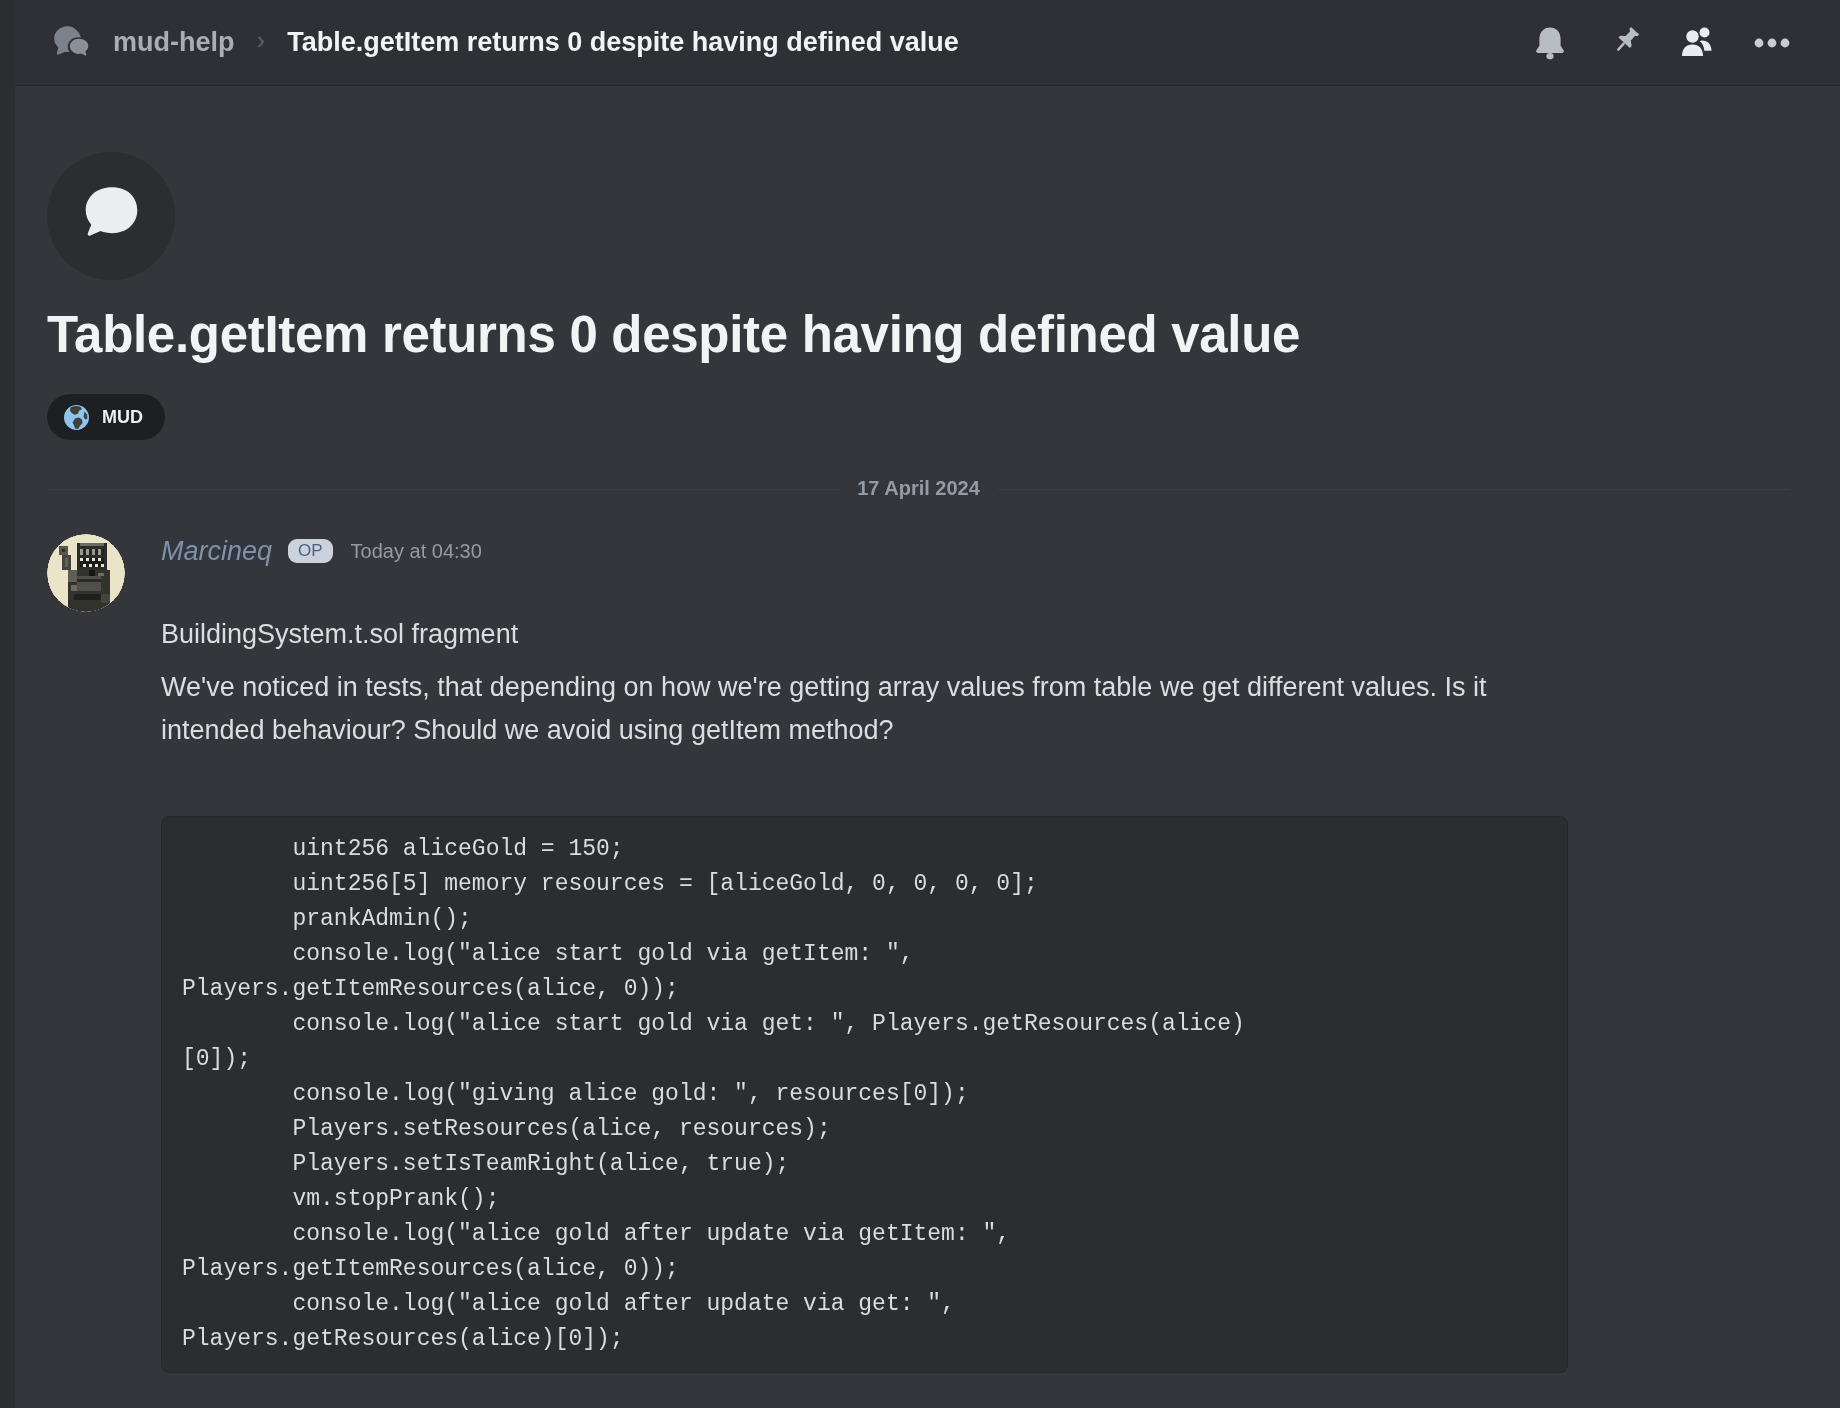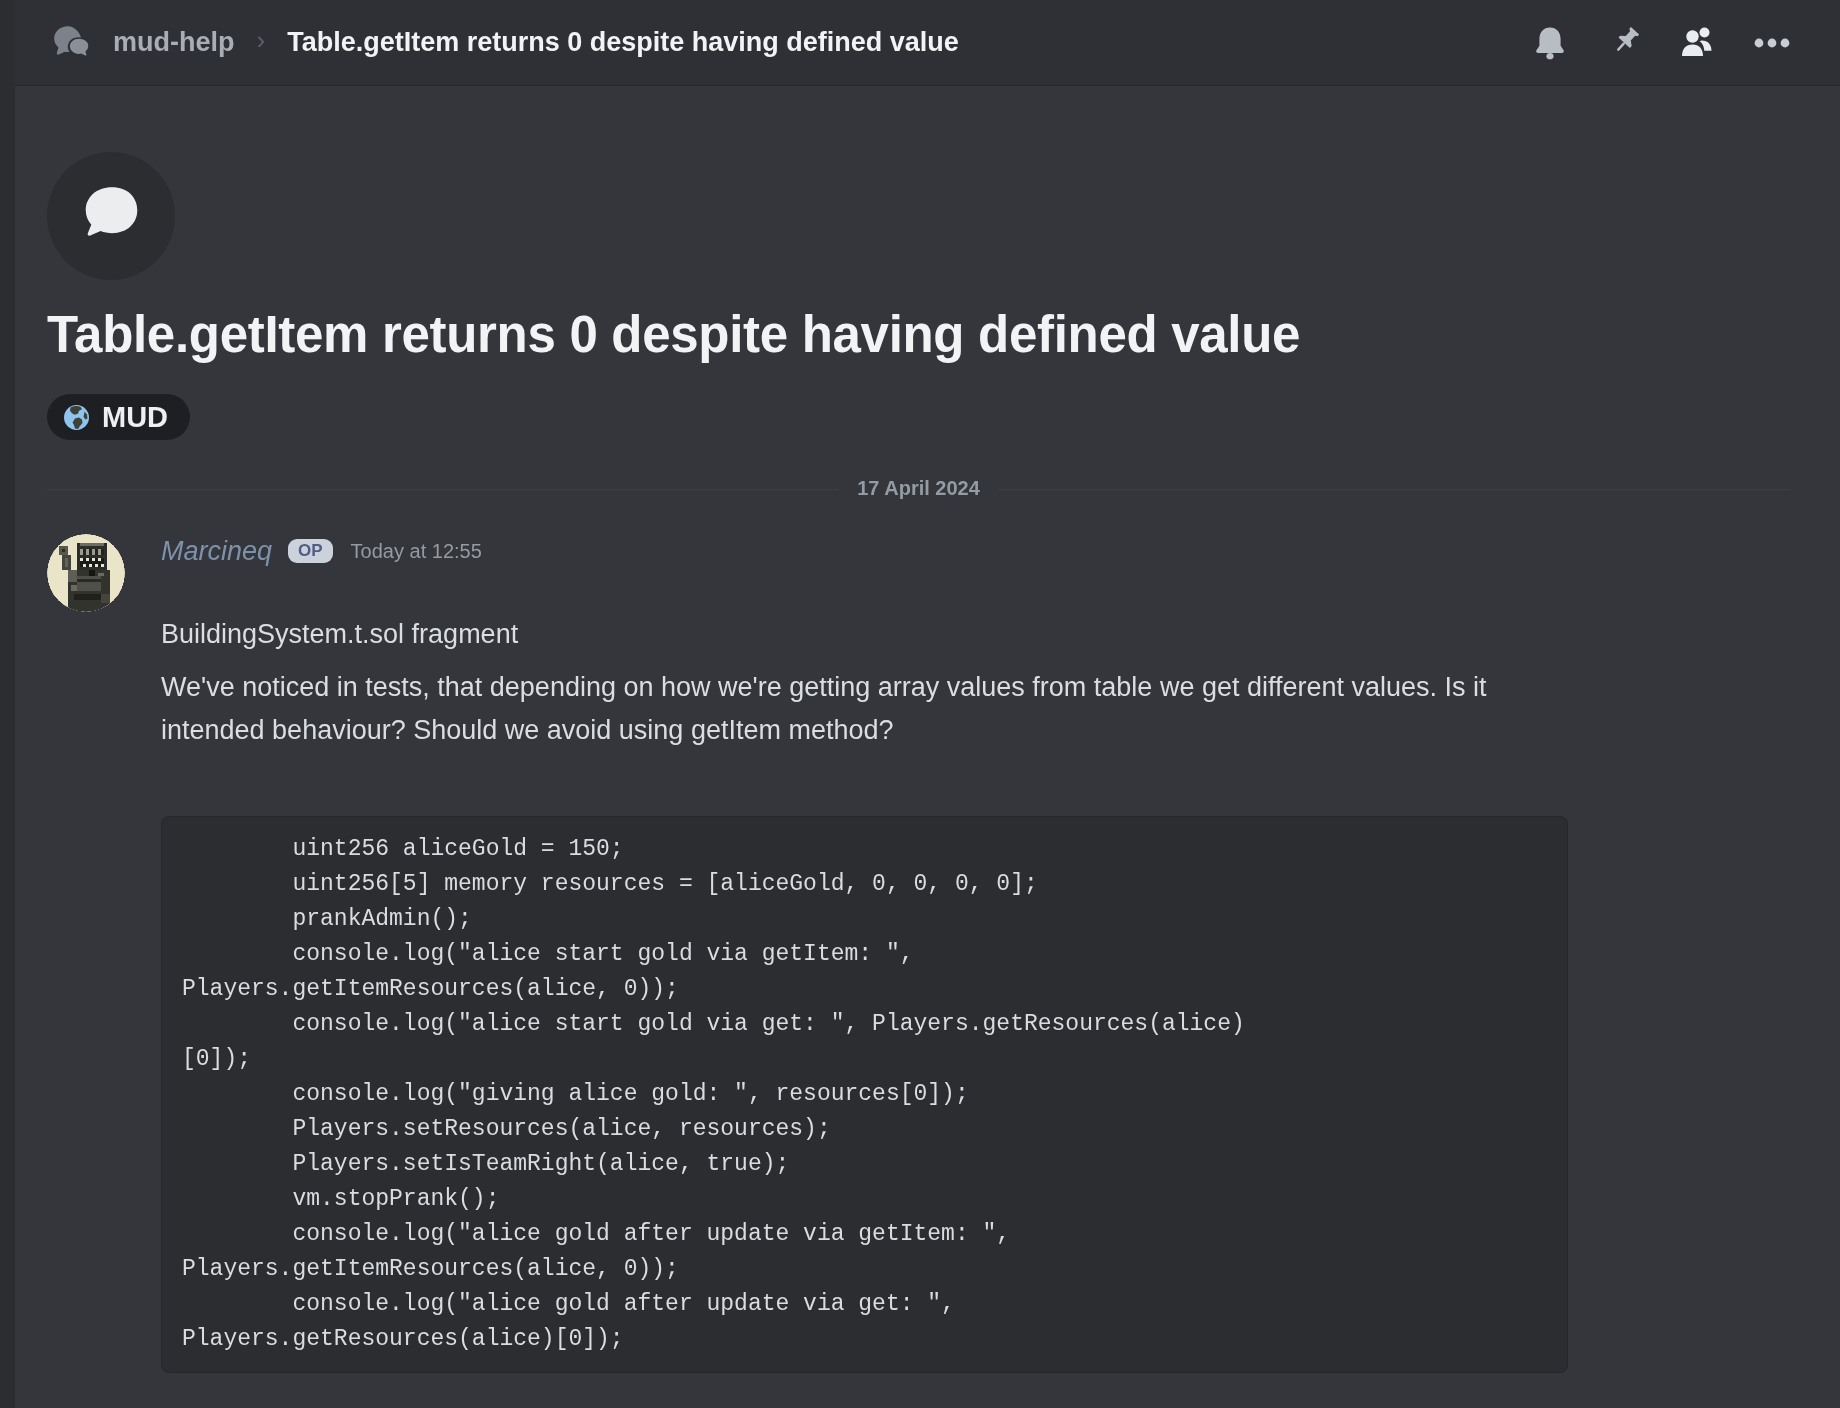--- a/index.html
+++ b/index.html
@@ -35,39 +35,39 @@
 
   h1.post-title {
     margin:24px 0 0; font-size:51px; line-height:62px; font-weight:800;
     color:#f2f3f5; letter-spacing:-0.3px;
   }
 
   .tag {
     margin-top:28px; height:46px; padding:0 22px 0 16px; border-radius:23px;
     background:#1e1f22; display:inline-flex; align-items:center; gap:12px; cursor:pointer;
   }
-  .tag-label { font-size:29px; font-weight:700; color:#edeff2; }
+  .tag-label { font-size:18px; font-weight:700; color:#edeff2; }
 
   .date-divider {
     margin-top:36px; display:flex; align-items:center; gap:18px;
     color:#949ba4; font-size:20px; font-weight:700; height:24px;
   }
   .date-divider::before, .date-divider::after {
     content:""; flex:1; border-top:1px solid #3d3f45; transform:translateY(1px);
   }
 
   .message { display:flex; margin-top:34px; }
   .avatar { width:78px; height:78px; flex:none; border-radius:50%; overflow:hidden; cursor:pointer; }
   .avatar svg { display:block; width:78px; height:78px; }
   .mcol { margin-left:36px; flex:1; min-width:0; }
 
   .mhead { display:flex; align-items:center; gap:16px; height:34px; }
   .uname { font-size:27px; font-weight:500; color:#7d91ab; cursor:pointer;font-style:italic; }
   .op-badge {
-    background:#ccd2dc; color:#4e5f85; font-size:17px; font-weight:700;
+    background:#ccd2dc; color:#4e5f85; font-size:17px; font-weight:400;
     padding:3px 10px 4px; border-radius:9px; line-height:1;
   }
   .ts { font-size:20px; color:#959ba3; margin-left:2px; }
 
   .body {
     margin-top:10px; font-size:27px; line-height:43px; color:#dbdee1;
     white-space:pre-line;
   }
   .frag { margin-top:45px; }
 
@@ -191,21 +191,21 @@
             <rect x="17" y="13" width="2" height="1" fill="#6a6a5f"></rect>
             <rect x="18" y="20" width="3" height="3" fill="#45453e"></rect>
           </g>
         </svg>
       </div>
 
       <div class="mcol">
         <div class="mhead">
           <span class="uname">Marcineq</span>
           <span class="op-badge">OP</span>
-          <span class="ts">Today at 12:55</span>
+          <span class="ts">Today at 04:30</span>
         </div>
 
         <div class="body frag">BuildingSystem.t.sol fragment</div>
 
         <div class="body">We've noticed in tests, that depending on how we're getting array values from table we get different values. Is it
 intended behaviour? Should we avoid using getItem method?</div>
 
         <pre class="code">        uint256 aliceGold = 150;
         uint256[5] memory resources = [aliceGold, 0, 0, 0, 0];
         prankAdmin();

